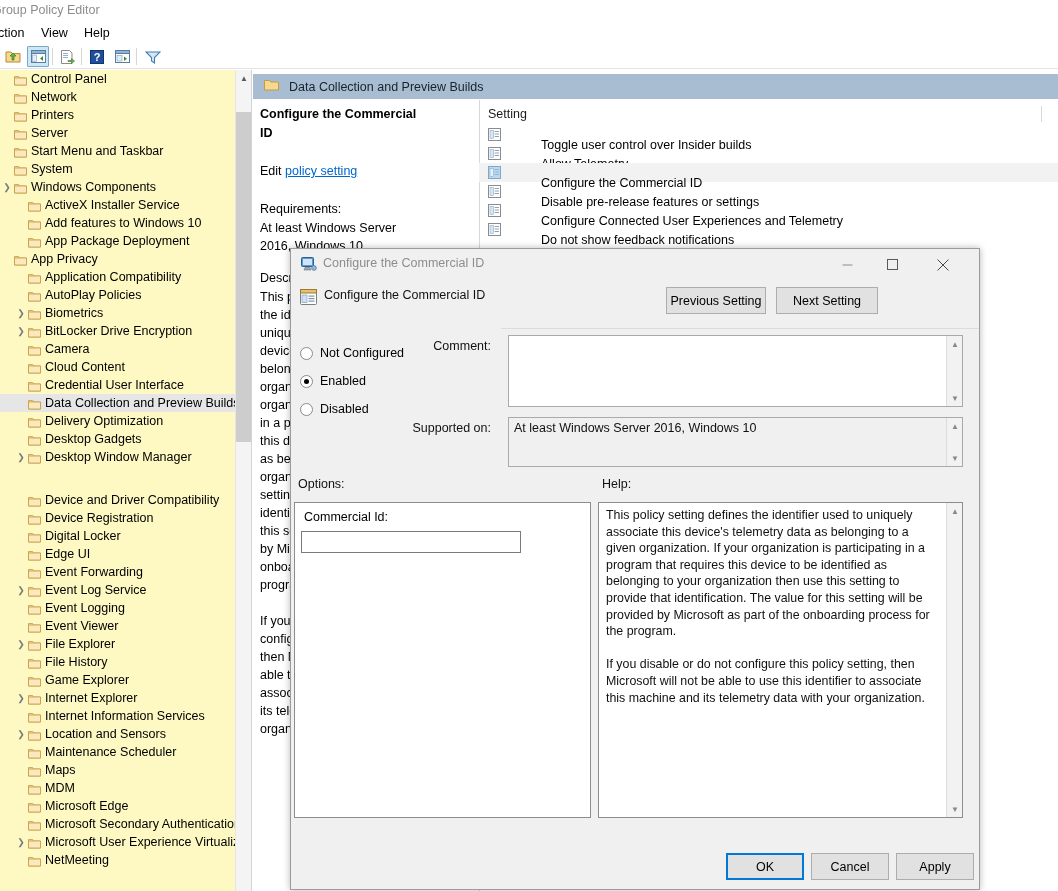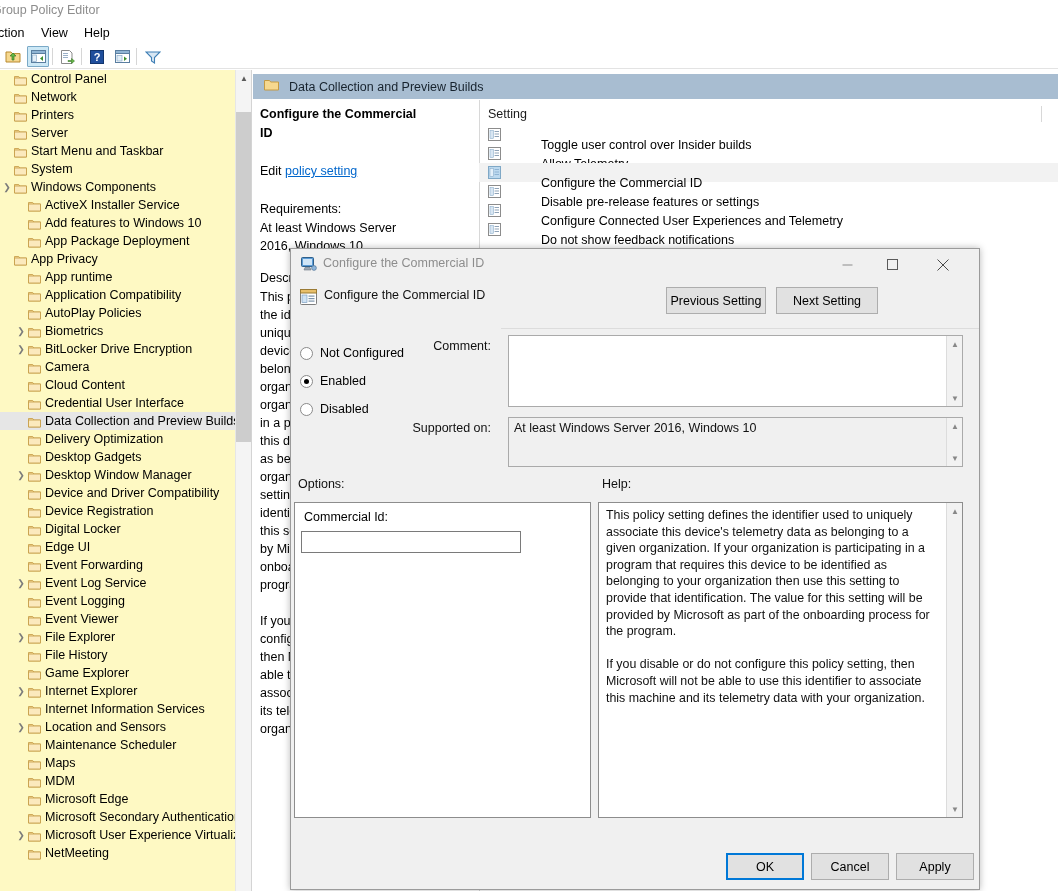--- a/index.html
+++ b/index.html
@@ -298,24 +298,20 @@
                 <path d="M0.5 1.5h4.2L5.8 3h6.7v7H0.5z" fill="#f7dc9b" stroke="#c49a44" stroke-width=".8"></path>
                 <path d="M0.5 3h12v7H0.5z" fill="#fbe9bd" stroke="#c49a44" stroke-width=".8"></path>
               </svg></span></span><span class="tl">App Package Deployment</span></div>
         <div class="trow" style="padding-left: 0;"><span class="tw"></span><span class="fi"><span class="folder"><svg width="13" height="11" viewBox="0 0 13 11">
                 <path d="M0.5 1.5h4.2L5.8 3h6.7v7H0.5z" fill="#f7dc9b" stroke="#c49a44" stroke-width=".8"></path>
                 <path d="M0.5 3h12v7H0.5z" fill="#fbe9bd" stroke="#c49a44" stroke-width=".8"></path>
               </svg></span></span><span class="tl">App Privacy</span></div>
         <div class="trow" style="padding-left: 14px;"><span class="tw"></span><span class="fi"><span class="folder"><svg width="13" height="11" viewBox="0 0 13 11">
                 <path d="M0.5 1.5h4.2L5.8 3h6.7v7H0.5z" fill="#f7dc9b" stroke="#c49a44" stroke-width=".8"></path>
                 <path d="M0.5 3h12v7H0.5z" fill="#fbe9bd" stroke="#c49a44" stroke-width=".8"></path>
-              </svg></span></span><span class="tl">App runtime</span></div>
-        <div class="trow" style="padding-left: 14px;"><span class="tw"></span><span class="fi"><span class="folder"><svg width="13" height="11" viewBox="0 0 13 11">
-                <path d="M0.5 1.5h4.2L5.8 3h6.7v7H0.5z" fill="#f7dc9b" stroke="#c49a44" stroke-width=".8"></path>
-                <path d="M0.5 3h12v7H0.5z" fill="#fbe9bd" stroke="#c49a44" stroke-width=".8"></path>
               </svg></span></span><span class="tl">Application Compatibility</span></div>
         <div class="trow" style="padding-left: 14px;"><span class="tw"></span><span class="fi"><span class="folder"><svg width="13" height="11" viewBox="0 0 13 11">
                 <path d="M0.5 1.5h4.2L5.8 3h6.7v7H0.5z" fill="#f7dc9b" stroke="#c49a44" stroke-width=".8"></path>
                 <path d="M0.5 3h12v7H0.5z" fill="#fbe9bd" stroke="#c49a44" stroke-width=".8"></path>
               </svg></span></span><span class="tl">AutoPlay Policies</span></div>
         <div class="trow" style="padding-left: 14px;"><span class="tw">❯</span><span class="fi"><span class="folder"><svg width="13" height="11" viewBox="0 0 13 11">
                 <path d="M0.5 1.5h4.2L5.8 3h6.7v7H0.5z" fill="#f7dc9b" stroke="#c49a44" stroke-width=".8"></path>
                 <path d="M0.5 3h12v7H0.5z" fill="#fbe9bd" stroke="#c49a44" stroke-width=".8"></path>
               </svg></span></span><span class="tl">Biometrics</span></div>
         <div class="trow" style="padding-left: 14px;"><span class="tw">❯</span><span class="fi"><span class="folder"><svg width="13" height="11" viewBox="0 0 13 11">
@@ -343,21 +339,21 @@
                 <path d="M0.5 3h12v7H0.5z" fill="#fbe9bd" stroke="#c49a44" stroke-width=".8"></path>
               </svg></span></span><span class="tl">Delivery Optimization</span></div>
         <div class="trow" style="padding-left: 14px;"><span class="tw"></span><span class="fi"><span class="folder"><svg width="13" height="11" viewBox="0 0 13 11">
                 <path d="M0.5 1.5h4.2L5.8 3h6.7v7H0.5z" fill="#f7dc9b" stroke="#c49a44" stroke-width=".8"></path>
                 <path d="M0.5 3h12v7H0.5z" fill="#fbe9bd" stroke="#c49a44" stroke-width=".8"></path>
               </svg></span></span><span class="tl">Desktop Gadgets</span></div>
         <div class="trow" style="padding-left: 14px;"><span class="tw">❯</span><span class="fi"><span class="folder"><svg width="13" height="11" viewBox="0 0 13 11">
                 <path d="M0.5 1.5h4.2L5.8 3h6.7v7H0.5z" fill="#f7dc9b" stroke="#c49a44" stroke-width=".8"></path>
                 <path d="M0.5 3h12v7H0.5z" fill="#fbe9bd" stroke="#c49a44" stroke-width=".8"></path>
               </svg></span></span><span class="tl">Desktop Window Manager</span></div>
-        <div class="trow" style="padding-left: 14px;"><span class="tw"></span><span class="fi"><span class="folder"><svg width="13" height="11" viewBox="0 0 13 11">
+        <div class="trow" style="padding-left: 14px; margin-top: 25px;"><span class="tw"></span><span class="fi"><span class="folder"><svg width="13" height="11" viewBox="0 0 13 11">
                 <path d="M0.5 1.5h4.2L5.8 3h6.7v7H0.5z" fill="#f7dc9b" stroke="#c49a44" stroke-width=".8"></path>
                 <path d="M0.5 3h12v7H0.5z" fill="#fbe9bd" stroke="#c49a44" stroke-width=".8"></path>
               </svg></span></span><span class="tl">Device and Driver Compatibility</span></div>
         <div class="trow" style="padding-left: 14px;"><span class="tw"></span><span class="fi"><span class="folder"><svg width="13" height="11" viewBox="0 0 13 11">
                 <path d="M0.5 1.5h4.2L5.8 3h6.7v7H0.5z" fill="#f7dc9b" stroke="#c49a44" stroke-width=".8"></path>
                 <path d="M0.5 3h12v7H0.5z" fill="#fbe9bd" stroke="#c49a44" stroke-width=".8"></path>
               </svg></span></span><span class="tl">Device Registration</span></div>
         <div class="trow" style="padding-left: 14px;"><span class="tw"></span><span class="fi"><span class="folder"><svg width="13" height="11" viewBox="0 0 13 11">
                 <path d="M0.5 1.5h4.2L5.8 3h6.7v7H0.5z" fill="#f7dc9b" stroke="#c49a44" stroke-width=".8"></path>
                 <path d="M0.5 3h12v7H0.5z" fill="#fbe9bd" stroke="#c49a44" stroke-width=".8"></path>

